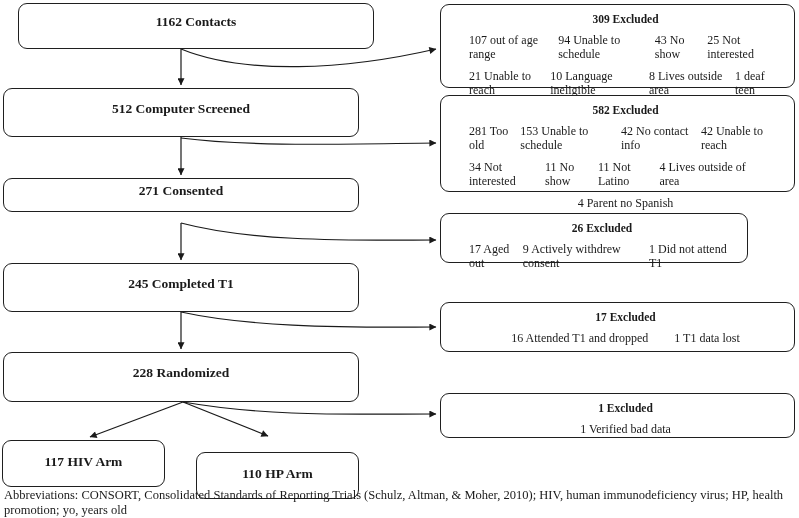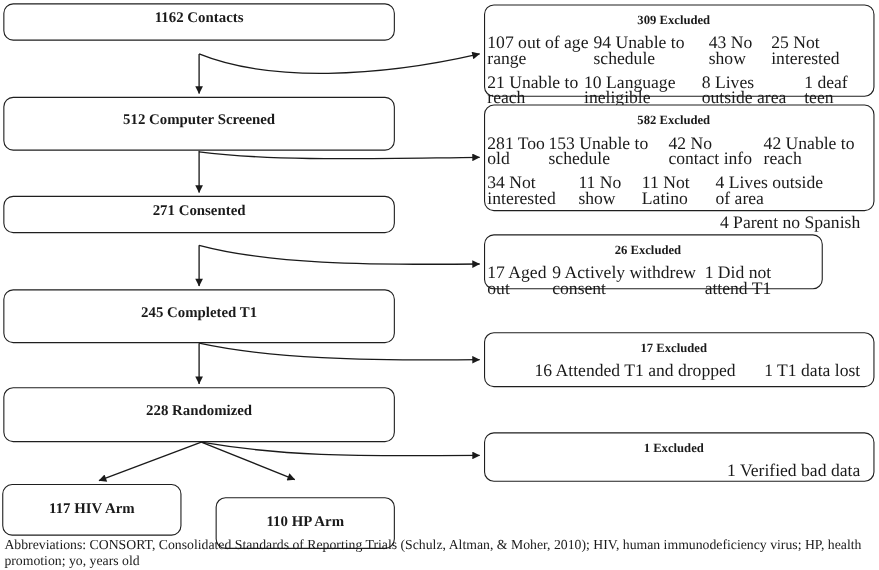--- a/index.html
+++ b/index.html
@@ -19,30 +19,30 @@
     border-radius:9px;
     box-sizing:border-box;
     z-index:1;
   }
   .flow-box {
     display:flex; align-items:center; justify-content:center;
     font-weight:bold; font-size:13.5px;
     padding-bottom:8px;
   }
   .flow-box.arm { padding-bottom:4px; }
-  .exc-box { padding:7px 12px 0 2px; }
+  .exc-box { padding:7px 12px 0 28px; }
   .exc-title {
     text-align:center; font-weight:bold; font-size:11.5px;
     line-height:14px; margin-bottom:7px;
   }
   .exc-row {
-    display:flex; font-size:16px; line-height:14px; margin-bottom:8px;
+    display:flex; font-size:12px; line-height:14px; margin-bottom:8px;
   }
   .exc-row.spread { justify-content:space-between; }
-  .exc-row.left { justify-content:flex-end; gap:26px; }
+  .exc-row.left { justify-content:center; gap:26px; }
   .caption {
     position:absolute; left:4px; top:488px; width:795px;
     font-size:12.5px; line-height:15px; z-index:1;
   }
   .caption .cap-line { white-space:nowrap; }
 </style>
 </head>
 <body>
 
 <div class="canvas">
@@ -61,21 +61,21 @@
       <path d="M181 223 L181 260" marker-end="url(#ah)"></path>
       <path d="M181 223 C245 240 330 241 436 240" marker-end="url(#ah)"></path>
       <path d="M181 312 L181 349" marker-end="url(#ah)"></path>
       <path d="M181 312 C245 326 330 328 436 327" marker-end="url(#ah)"></path>
       <path d="M183 402 C270 417 350 414 436 414" marker-end="url(#ah)"></path>
       <path d="M183 402 L90 437" marker-end="url(#ah)"></path>
       <path d="M183 402 L268 436" marker-end="url(#ah)"></path>
     </g>
   </svg>
 
-  <div class="box flow-box" style="left:3px;top:3px;width:356px;height:34px">
+  <div class="box flow-box" style="left:18px;top:3px;width:356px;height:46px">
     <span>1162 Contacts</span>
   </div>
 
   <div class="box flow-box" style="left:3px;top:88px;width:356px;height:49px">
     <span>512 Computer Screened</span>
   </div>
 
   <div class="box flow-box" style="left:3px;top:178px;width:356px;height:34px">
     <span>271 Consented</span>
   </div>

